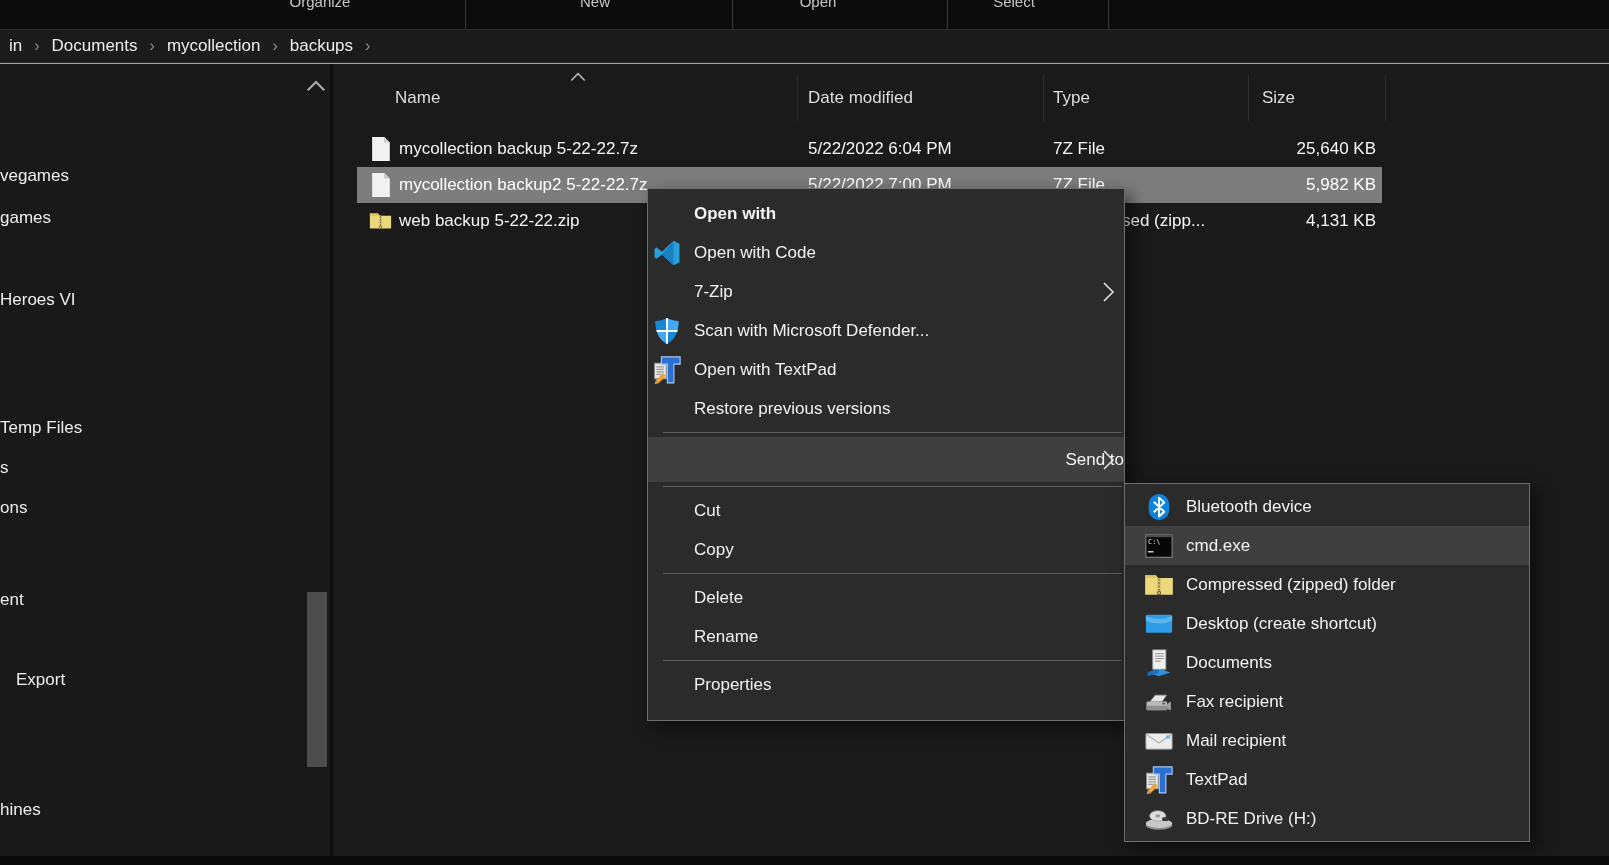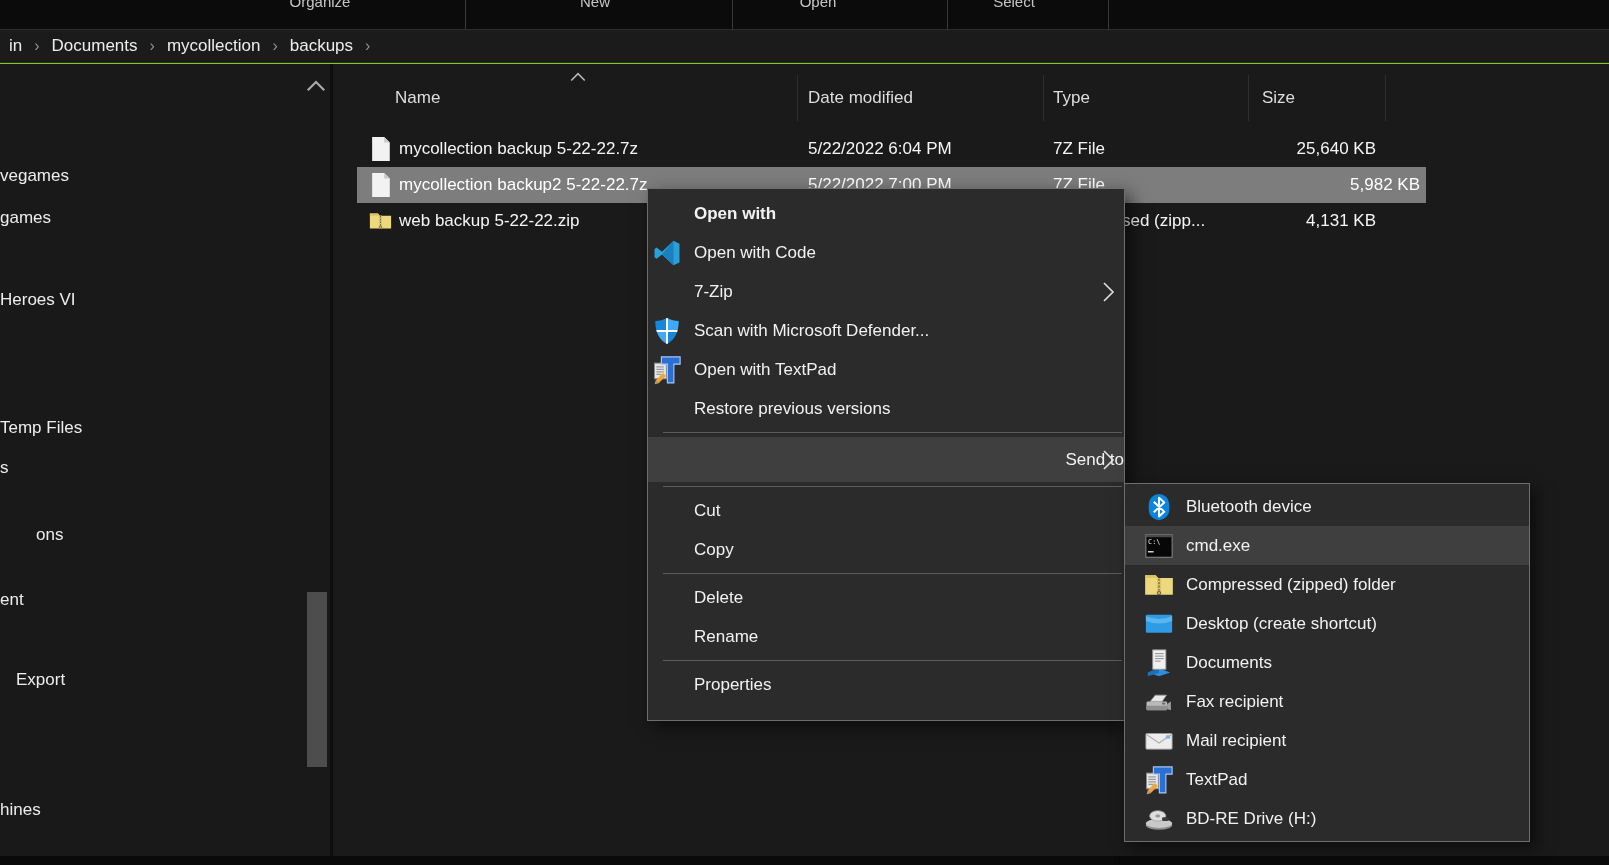--- a/index.html
+++ b/index.html
@@ -25,21 +25,21 @@
   .side-scroll-thumb{position:absolute;left:307px;top:528px;width:20px;height:175px;background:#4d4d4d;}
   .v-divider{position:absolute;left:330px;top:64px;width:3px;height:792px;background:#0e0e0e;}
 
   
   .filearea{position:absolute;left:333px;top:64px;right:0;height:792px;background:#1a1a1a;}
   .col-header{position:absolute;top:11px;height:45px;line-height:45px;font-size:17px;color:#dedede;white-space:nowrap;}
   .col-line{position:absolute;top:11px;width:1px;height:46px;background:#2e2e2e;}
   .sort-ind{position:absolute;left:236px;top:4px;width:18px;height:11px;}
 
   .row{position:absolute;left:24px;width:1025px;height:36px;font-size:17px;color:#f5f5f5;}
-  .row.selected{background:#7d7d7d;color:#ffffff;padding-left:44px;}
+  .row.selected{background:#7d7d7d;color:#ffffff;}
   .cell-icon{position:absolute;left:12px;top:5px;width:23px;height:26px;}
   .cell-icon svg{width:100%;height:100%;}
   .cell-name{position:absolute;left:42px;line-height:36px;white-space:nowrap;}
   .cell-date{position:absolute;left:451px;line-height:36px;white-space:nowrap;}
   .cell-type{position:absolute;left:696px;line-height:36px;white-space:nowrap;}
   .cell-size{position:absolute;right:6px;line-height:36px;white-space:nowrap;}
 
   
   .menu{position:absolute;left:647px;top:188px;width:476px;box-sizing:content-box;background:#2b2b2b;
         border:1px solid #6e6e6e;box-shadow:6px 6px 16px rgba(0,0,0,.55);padding:5px 0 16px;z-index:5;}
@@ -93,21 +93,21 @@
       <svg viewBox="0 0 16 9" fill="none" stroke="#a8a8a8" stroke-width="1.6">
           <path d="M2 7.5L8 1.5l6 6"></path>
         </svg>
     </div>
     <div class="side-scroll-thumb"></div>
   <span class="side-item" style="left: 0px; top: 100px;">vegames</span>
       <span class="side-item" style="left: 0px; top: 142px;">games</span>
       <span class="side-item" style="left: 0px; top: 224px;">Heroes VI</span>
       <span class="side-item" style="left: 0px; top: 352px;">Temp Files</span>
       <span class="side-item" style="left: 0px; top: 392px;">s</span>
-      <span class="side-item" style="left: 0px; top: 459px; margin-left: 36px;">ons</span>
+      <span class="side-item" style="left: 0px; top: 432px;">ons</span>
       <span class="side-item" style="left: 0px; top: 524px;">ent</span>
       <span class="side-item" style="left: 16px; top: 604px;">Export</span>
       <span class="side-item" style="left: 0px; top: 734px; text-align: right;">hines</span>
     </div>
   <div class="v-divider"></div>
 
   <div class="filearea">
     <div class="sort-ind">
       <svg viewBox="0 0 16 9" fill="none" stroke="#b9b9b9" stroke-width="1.4">
           <path d="M2 7.5L8 1.5l6 6"></path>

